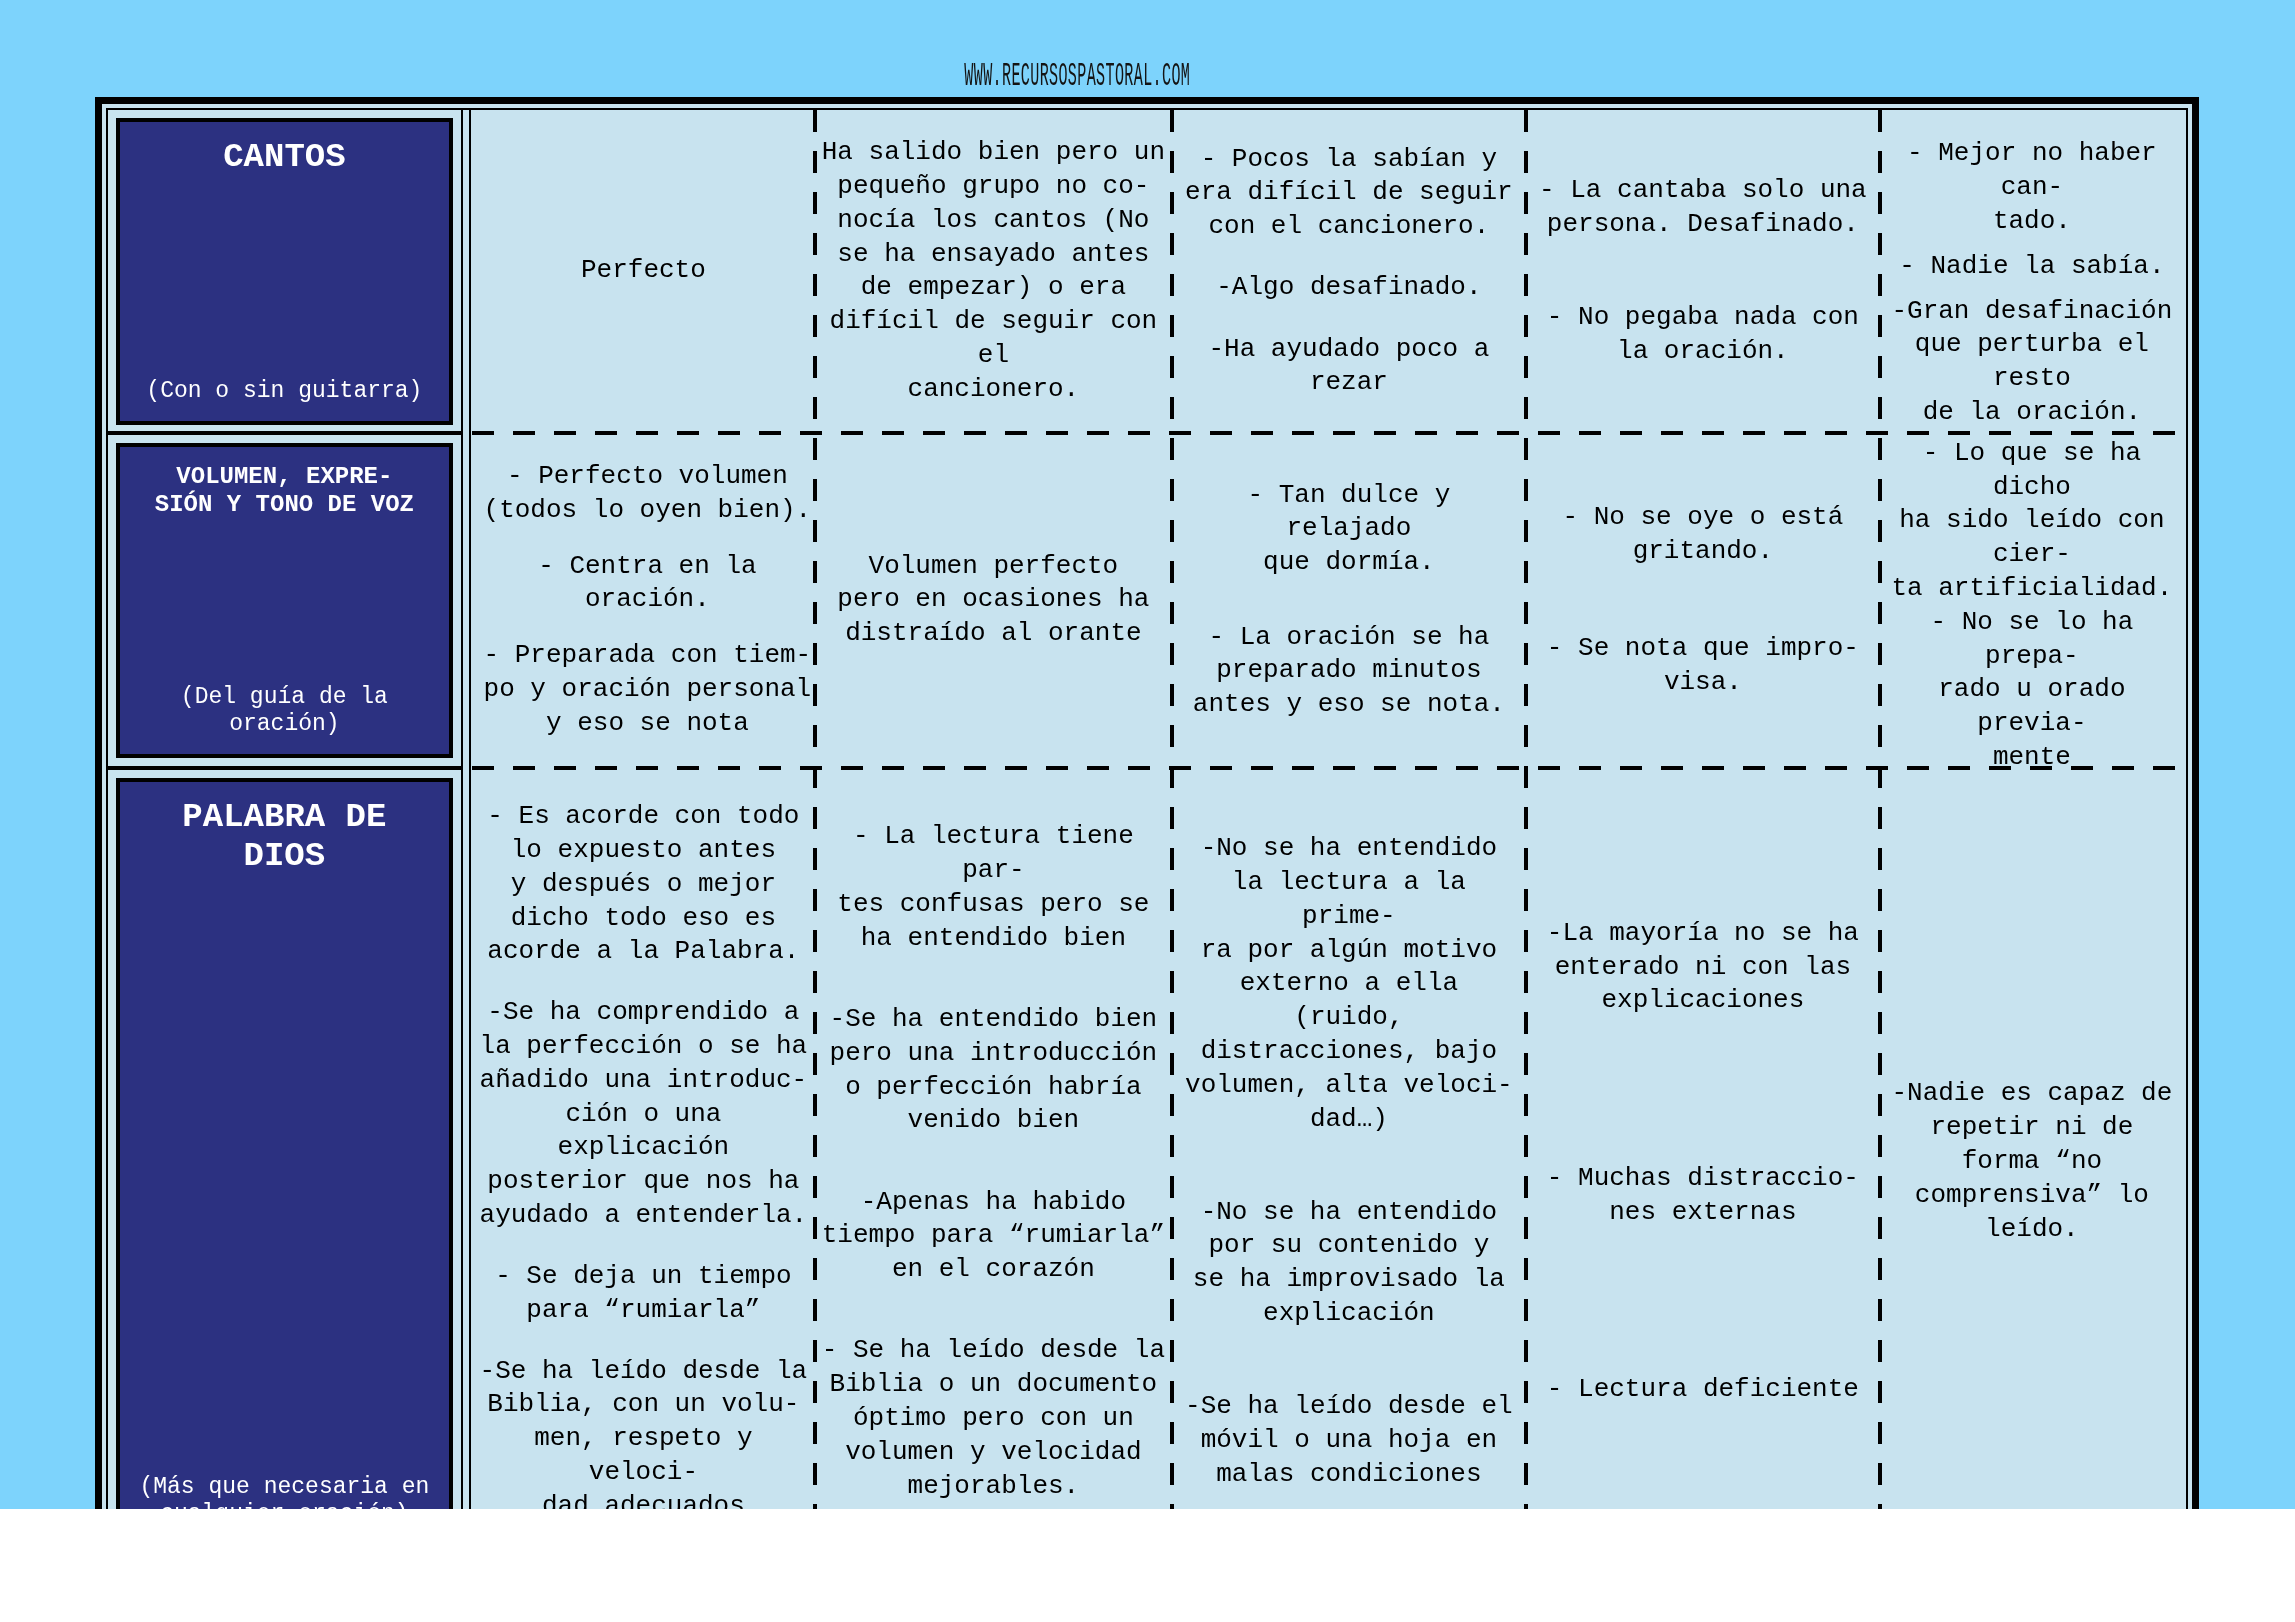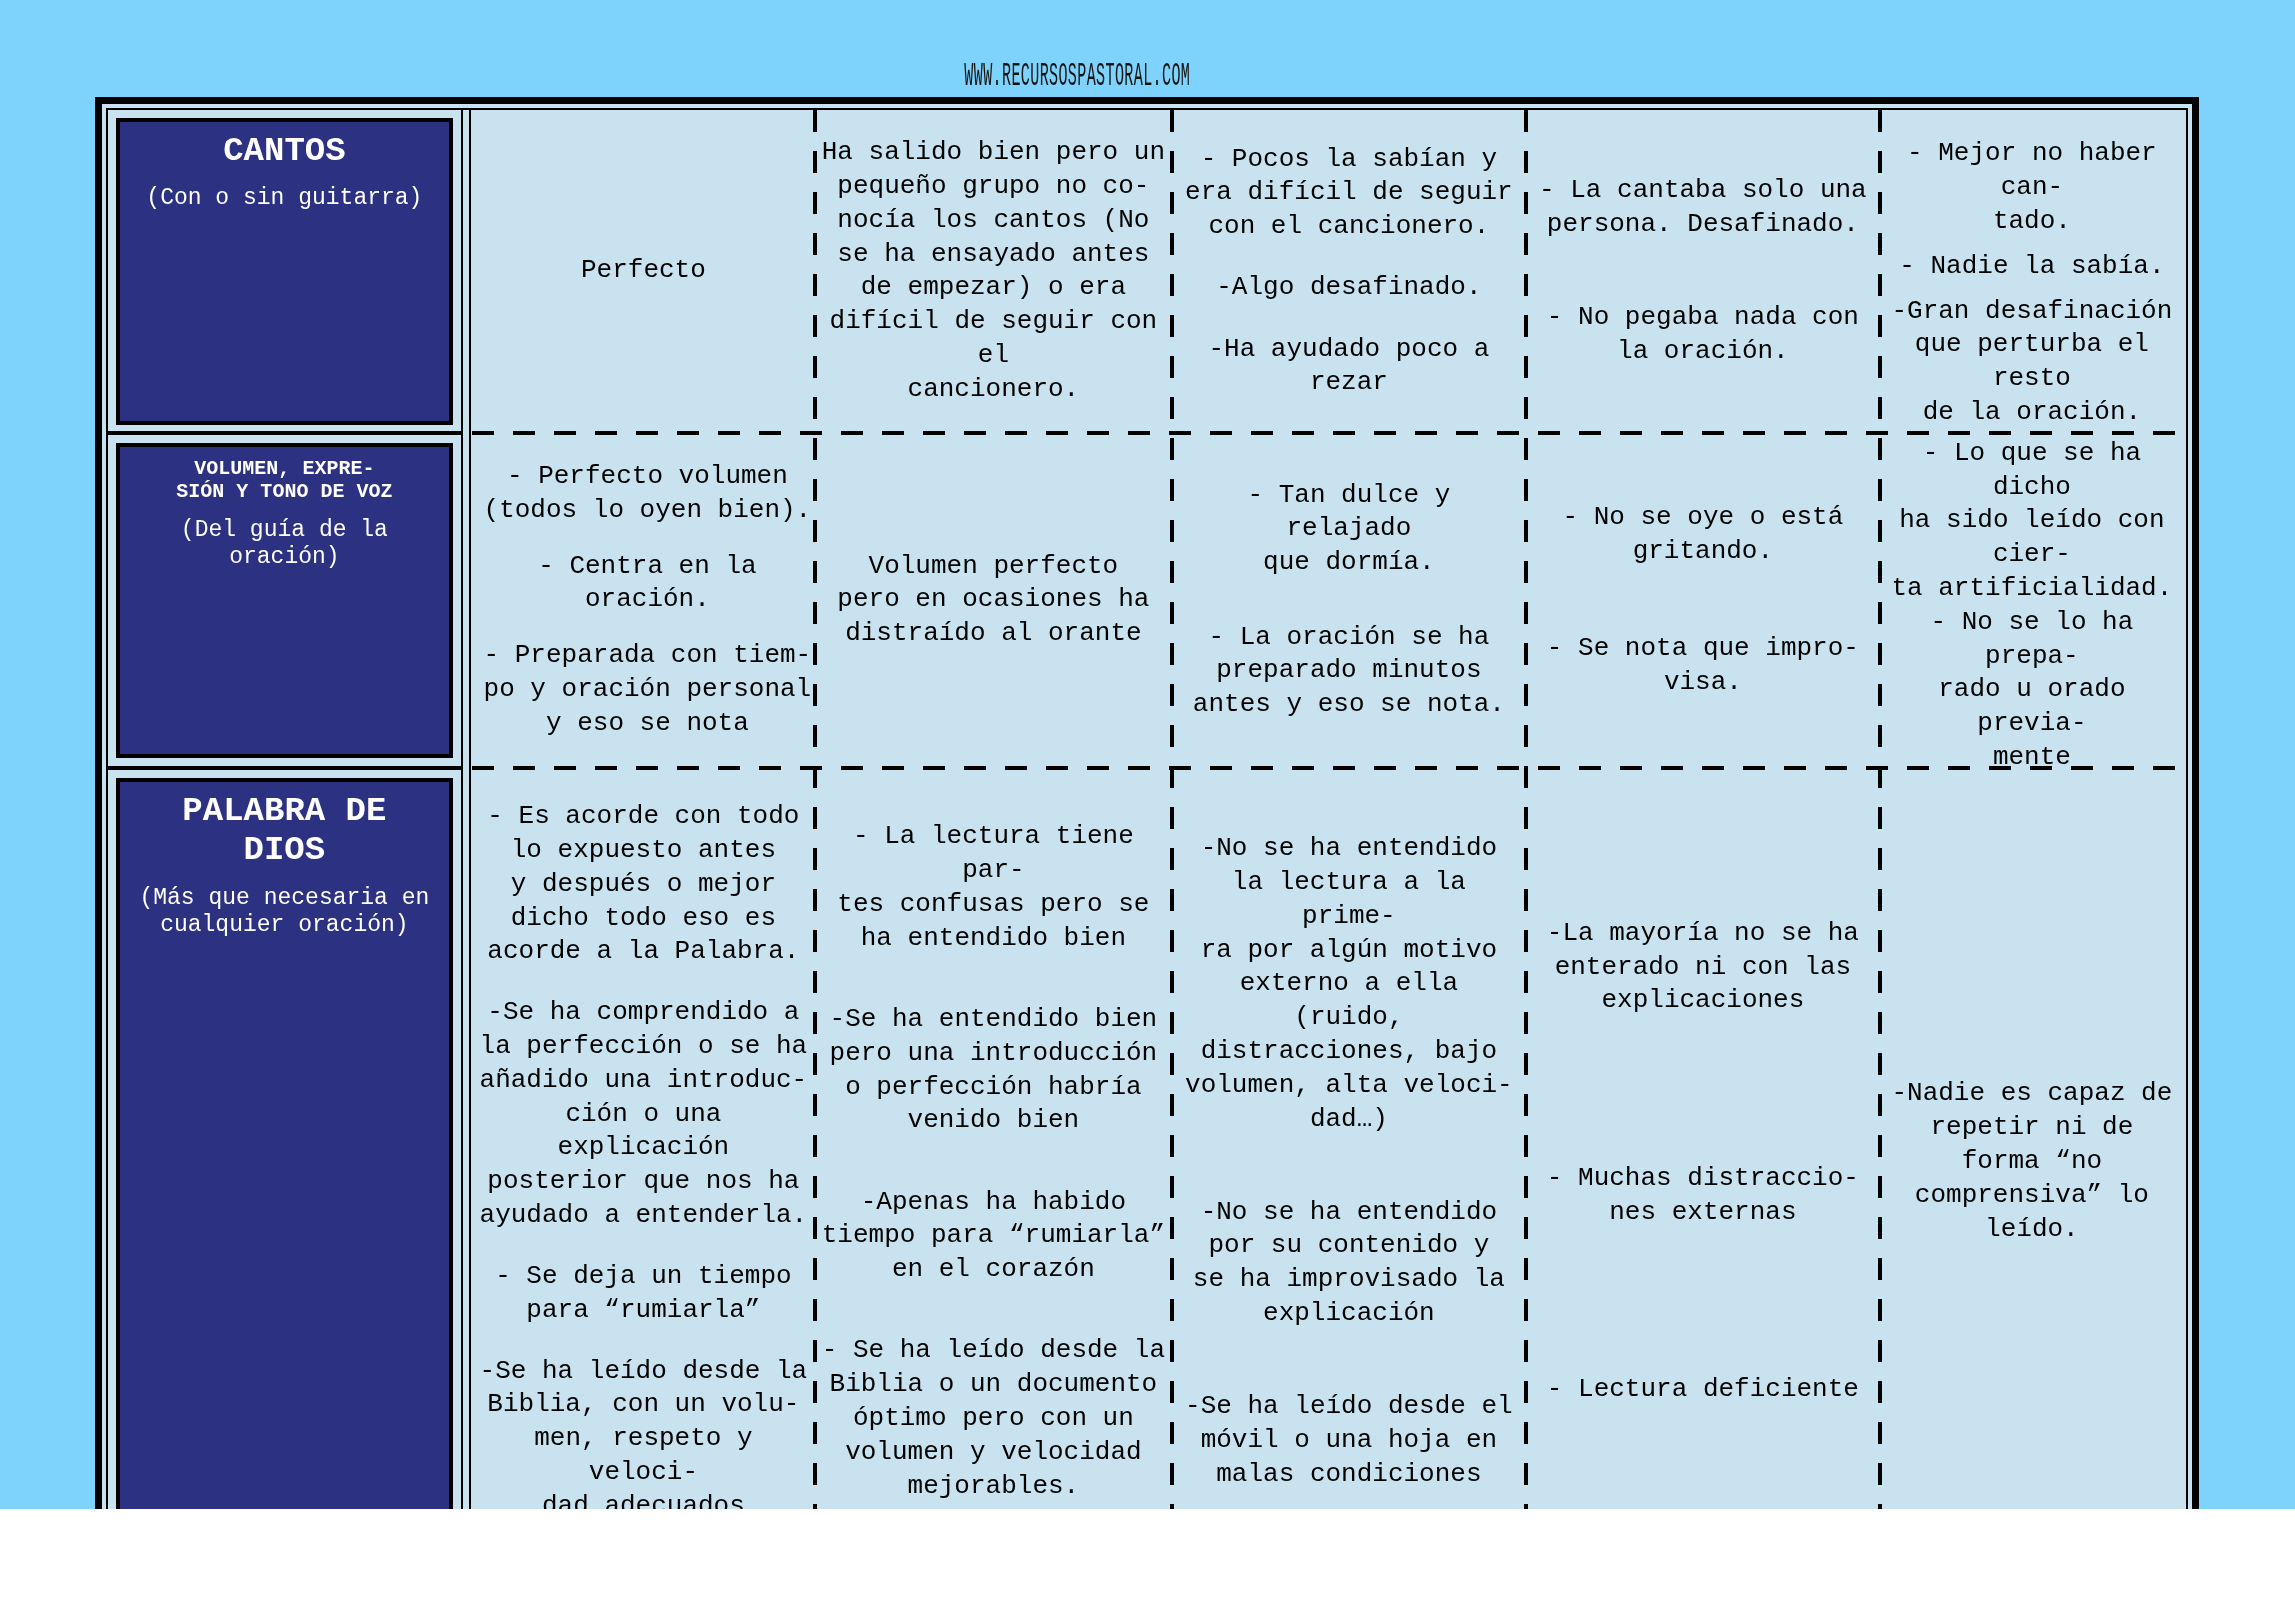--- a/index.html
+++ b/index.html
@@ -34,27 +34,27 @@
     border:2.6px solid #000;
     background:#c8e3ef;
   }
   
   .hcell { position:absolute; left:0; width:353px; }
   .navy {
     position:absolute; inset:7.9px;
     background:#2c3181;
     border:4.6px solid #000;
     display:flex; flex-direction:column;
-    justify-content:flex-start; align-items:center;
+    justify-content:space-between; align-items:center;
     text-align:center; color:#fff;
-    padding:10px;
+    padding:16px;
   }
   .h-title { font-weight:bold; line-height:1.16; white-space:pre-line; }
   .t-lg { font-size:34px; }
-  .t-md { font-size:20px; }
+  .t-md { font-size:24px; }
   .h-sub { font-size:23px; line-height:1.18; margin-top:14px; white-space:pre-line; }
   
   .cell {
     position:absolute;
     display:flex; flex-direction:column;
     justify-content:space-evenly; align-items:center;
     text-align:center;
     padding:5.2px 6.5px;
   }
   .para {

